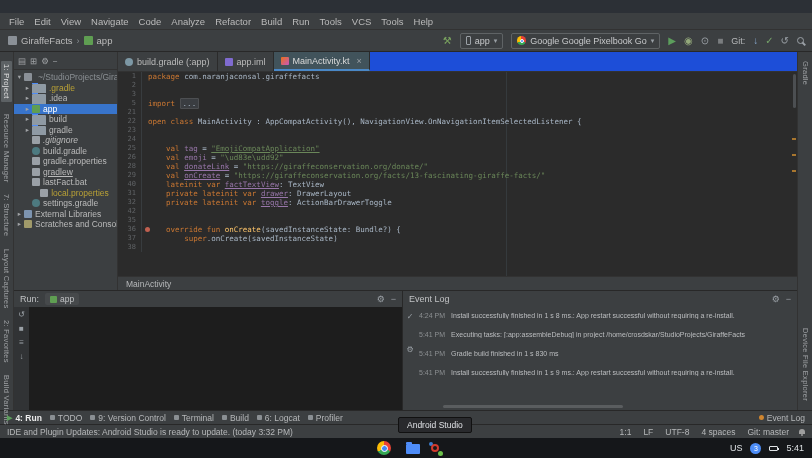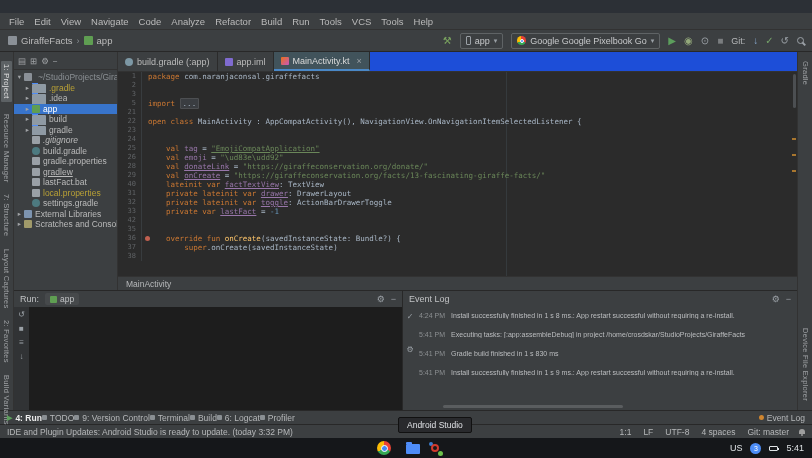--- a/index.html
+++ b/index.html
@@ -94,21 +94,21 @@
   .evl{flex:1;display:flex;flex-direction:column;background:#3c3f41;position:relative;min-width:0}
   .evbody{flex:1;display:flex;font-size:7px;overflow:hidden}
   .evgut{width:14px;display:flex;flex-direction:column;align-items:center;padding-top:5px;gap:24px;color:#9aa0a6;font-size:8px}
   .evlist{flex:1;padding:5px 4px 0 2px;min-width:0}
   .logrow{display:flex;gap:6px;margin-bottom:12px;white-space:nowrap;overflow:hidden}
   .logtime{color:#8c8f92;flex:none}
   .logtext{color:#bcbec0}
   .hscroll{position:absolute;bottom:2px;left:40px;width:180px;height:3px;background:#5a5d5f;border-radius:2px}
   
   .btabs{height:14px;background:#3c3f41;border-top:1px solid #282828;display:flex;align-items:center;justify-content:space-between;padding:0 7px;font-size:8.5px;color:#b6b8ba;flex:none}
-  .btgroup{display:flex;align-items:flex-start;gap:0}
+  .btgroup{display:flex;align-items:flex-start;gap:8px}
   .btab{display:flex;align-items:center;gap:3px;cursor:default}
   .btab.active{color:#ececec;font-weight:bold}
   .bdot{width:5px;height:5px;background:#8a8f93;border-radius:1px;display:inline-block}
   .bplay{color:#5c9e5c;font-size:7px}
   .odot{width:5px;height:5px;border-radius:50%;background:#d0862f;display:inline-block}
   .sbar{height:14px;background:#3c3f41;border-top:1px solid #282828;display:flex;align-items:center;justify-content:space-between;padding:0 7px;font-size:8.5px;color:#b6b8ba;flex:none}
   .sright{display:flex;align-items:center;gap:10px}
   .sitem{cursor:default}
   .bell{width:6px;height:5px;background:#9e9e9e;border-radius:3px 3px 0 0;position:relative}
   .bell::after{content:'';position:absolute;left:2px;bottom:-2px;width:2px;height:2px;border-radius:50%;background:#9e9e9e}
@@ -265,21 +265,21 @@
               <div class="treerow" style="padding-left: 10px; text-decoration: underline;">
                 <span class="arrow"></span>
                 <span class="ticon file"></span>
                 <span class="tlabel">gradlew</span>
               </div>
               <div class="treerow" style="padding-left: 10px;">
                 <span class="arrow"></span>
                 <span class="ticon file"></span>
                 <span class="tlabel">lastFact.bat</span>
               </div>
-              <div class="treerow excluded" style="padding-left: 10px;">
+              <div class="treerow excluded" style="padding-left: 10px; justify-content: center;">
                 <span class="arrow"></span>
                 <span class="ticon file"></span>
                 <span class="tlabel">local.properties</span>
               </div>
               <div class="treerow" style="padding-left: 10px;">
                 <span class="arrow"></span>
                 <span class="ticon gradle"></span>
                 <span class="tlabel">settings.gradle</span>
               </div>
               <div class="treerow" style="padding-left: 2px;">
@@ -325,21 +325,20 @@
               <div class="crow"><span class="lnum">22</span><span class="lcode"><span class="k">open class </span><span class="t">MainActivity : AppCompatActivity(), NavigationView.OnNavigationItemSelectedListener {</span></span></div>
               <div class="crow"><span class="lnum">23</span><span class="lcode"></span></div>
               <div class="crow"><span class="lnum">24</span><span class="lcode"></span></div>
               <div class="crow"><span class="lnum">25</span><span class="lcode"><span class="t">    </span><span class="k">val </span><span class="p">tag</span><span class="t"> = </span><span class="su">"EmojiCompatApplication"</span></span></div>
               <div class="crow"><span class="lnum">26</span><span class="lcode"><span class="t">    </span><span class="k">val </span><span class="p">emoji</span><span class="t"> = </span><span class="s">"\ud83e\udd92"</span></span></div>
               <div class="crow"><span class="lnum">28</span><span class="lcode"><span class="t">    </span><span class="k">val </span><span class="pu">donateLink</span><span class="t"> = </span><span class="s">"https://giraffeconservation.org/donate/"</span></span></div>
               <div class="crow"><span class="lnum">29</span><span class="lcode"><span class="t">    </span><span class="k">val </span><span class="pu">onCreate</span><span class="t"> = </span><span class="s">"https://giraffeconservation.org/facts/13-fascinating-giraffe-facts/"</span></span></div>
               <div class="crow"><span class="lnum">40</span><span class="lcode"><span class="t">    </span><span class="k">lateinit var </span><span class="pu">factTextView</span><span class="t">: TextView</span></span></div>
               <div class="crow"><span class="lnum">31</span><span class="lcode"><span class="t">    </span><span class="k">private lateinit var </span><span class="pu">drawer</span><span class="t">: DrawerLayout</span></span></div>
               <div class="crow"><span class="lnum">32</span><span class="lcode"><span class="t">    </span><span class="k">private lateinit var </span><span class="pu">toggle</span><span class="t">: ActionBarDrawerToggle</span></span></div>
-              <div class="crow"><span class="lnum">33</span><span class="lcode"><span class="t">    </span><span class="k">private var </span><span class="pu">lastFact</span><span class="t"> = </span><span class="num">-1</span></span></div>
               <div class="crow"><span class="lnum">42</span><span class="lcode"></span></div>
               <div class="crow"><span class="lnum">35</span><span class="lcode"></span></div>
               <div class="crow"><span class="lnum">36</span><span class="gmark"></span><span class="lcode"><span class="t">    </span><span class="k">override fun </span><span class="f">onCreate</span><span class="t">(savedInstanceState: Bundle?) {</span></span></div>
               <div class="crow"><span class="lnum">37</span><span class="lcode"><span class="t">        </span><span class="k">super</span><span class="t">.onCreate(savedInstanceState)</span></span></div>
               <div class="crow"><span class="lnum">38</span><span class="lcode"></span></div>
             </div>
           <div class="ebar">
             <span>MainActivity</span>
           </div>
         </div>

